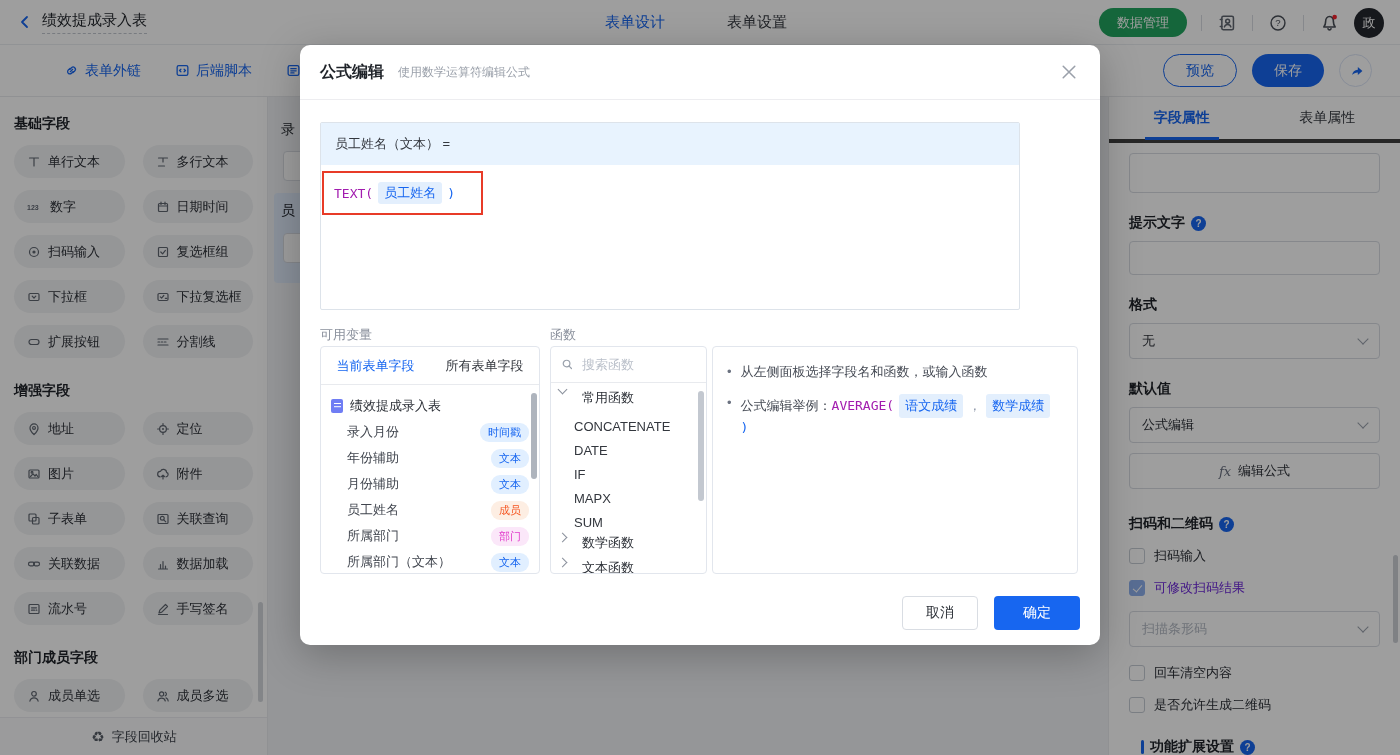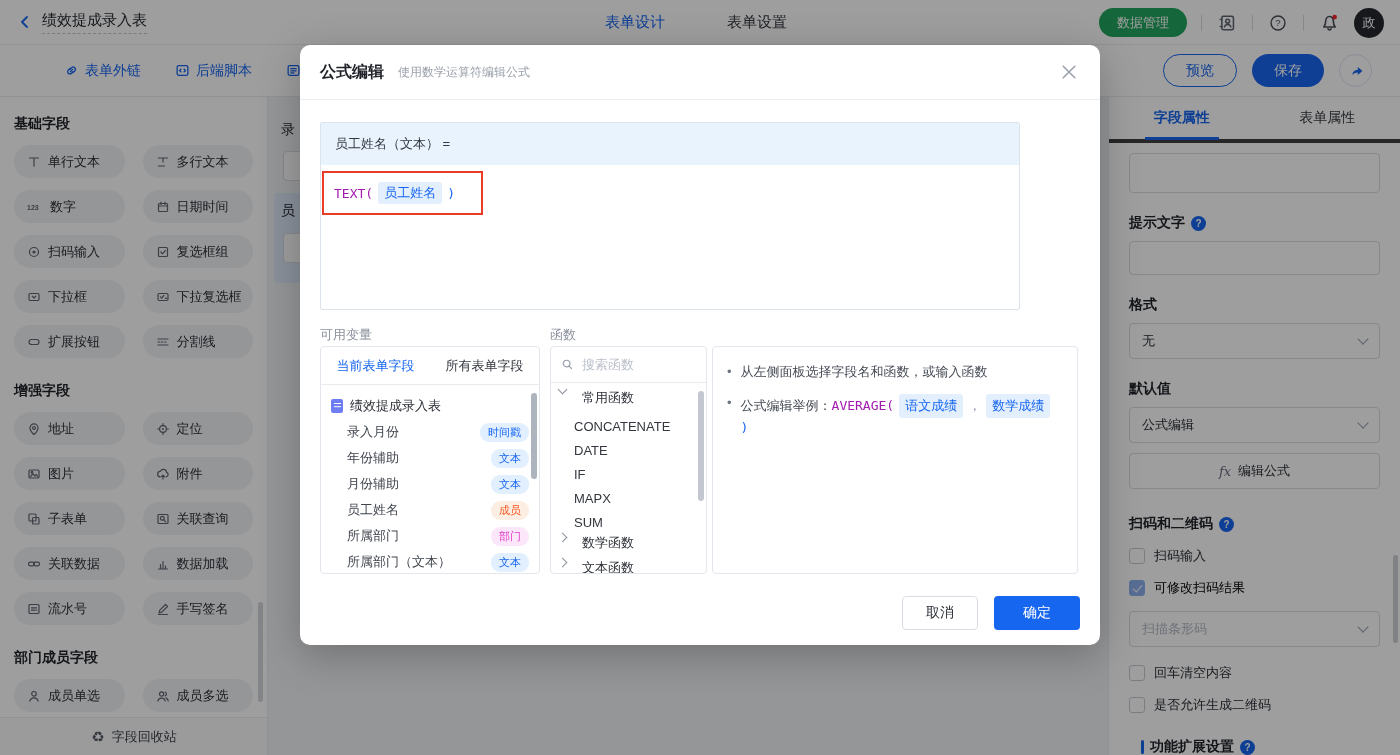--- a/index.html
+++ b/index.html
@@ -58,21 +58,21 @@
   .help-dot { width:15px; height:15px; border-radius:50%; background:#1766f0; color:#fff; font-size:10px; font-weight:bold; display:flex; align-items:center; justify-content:center; }
   .rp-input { height:34px; border:1px solid #d8dce3; border-radius:4px; background:#fff; }
   .rp-select { height:36px; border:1px solid #d8dce3; border-radius:4px; background:#fff; display:flex; align-items:center; justify-content:space-between; padding:0 12px; font-size:13px; color:#2b2f36; cursor:pointer; }
   .chev { width:8px; height:8px; border-right:1.4px solid #9aa1ac; border-bottom:1.4px solid #9aa1ac; transform:rotate(45deg); margin-top:-4px; }
   .rp-fx-btn { height:36px; border:1px solid #d8dce3; border-radius:4px; background:#fff; display:flex; align-items:center; justify-content:center; gap:7px; font-size:13px; color:#2b2f36; margin-top:10px; cursor:pointer; }
   .fx-glyph { font-family:"DejaVu Serif",serif; font-style:italic; font-size:13px; color:#6a7池080; color:#6a7080; }
   .cb-row { display:flex; align-items:center; gap:9px; font-size:13px; color:#2b2f36; margin:14px 0; }
   .cb { width:16px; height:16px; border:1px solid #c6cbd4; border-radius:3px; background:#fff; flex:none; }
   .cb.checked-disabled { background:#8fb1ee; border-color:#8fb1ee; position:relative; }
   .cb.checked-disabled::after { content:""; position:absolute; left:5px; top:2px; width:4px; height:8px; border:solid #fff; border-width:0 1.7px 1.7px 0; transform:rotate(40deg); }
-  .cb-row.disabled { color:#000000; }
+  .cb-row.disabled { color:#6d28d9; }
   .rp-select.disabled { color:#b3b9c3; }
   .rp-sec-title { display:flex; align-items:center; gap:6px; font-size:14px; font-weight:bold; color:#1f2329; margin:24px 0 12px 12px; }
   .blue-bar { width:3px; height:14px; background:#1766f0; border-radius:2px; }
   .rp-scroll { position:absolute; right:2px; top:458px; width:5px; height:88px; border-radius:3px; background:#cdd0d6; }
 
   
   .overlay { position:absolute; inset:0; background:rgba(0,0,0,0.38); z-index:5; }
   .modal { position:absolute; left:300px; top:45px; width:800px; height:600px; background:#fff; border-radius:10px; z-index:10; box-shadow:0 10px 40px rgba(0,0,0,0.25); }
   .m-header { height:55px; display:flex; align-items:center; padding:0 20px; border-bottom:1px solid #ededf0; position:relative; }
   .m-title { font-size:16px; font-weight:bold; color:#1f2329; }

